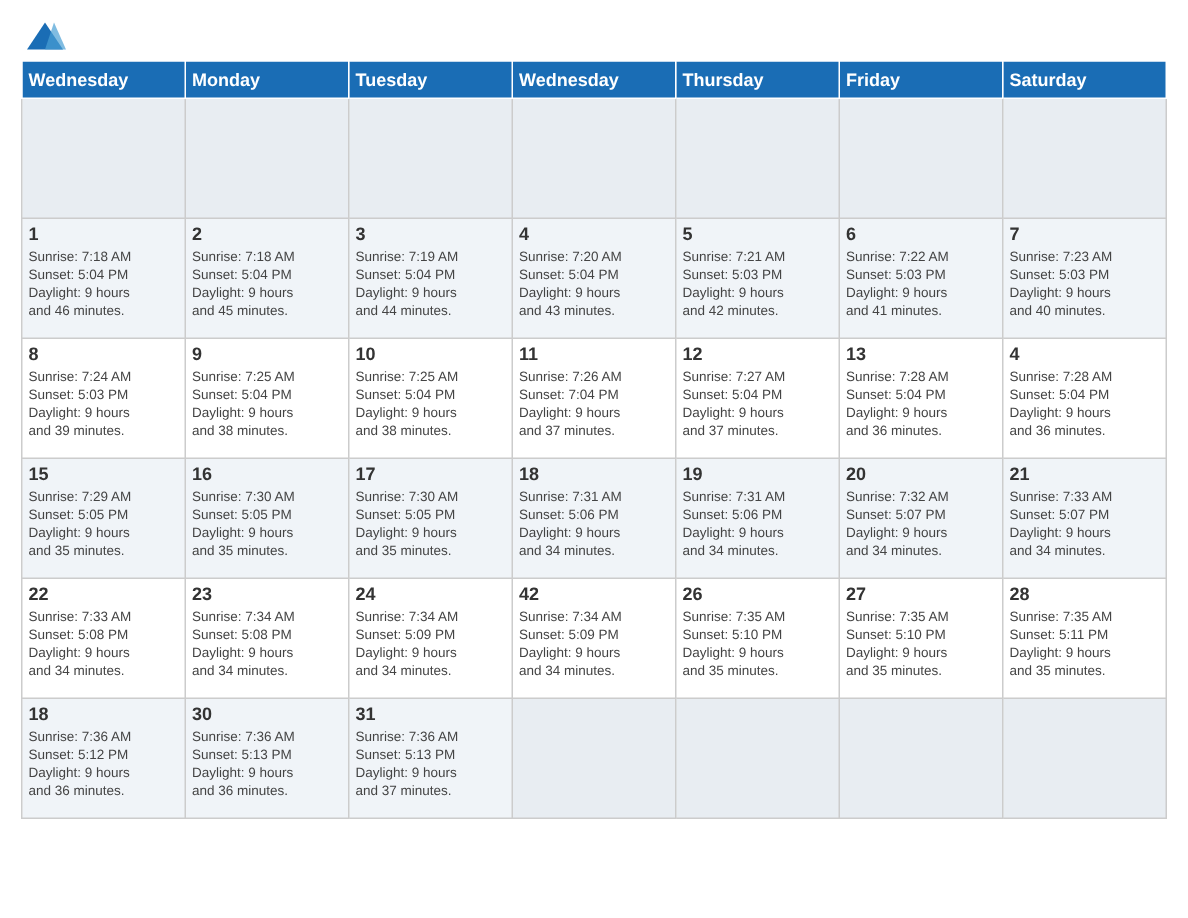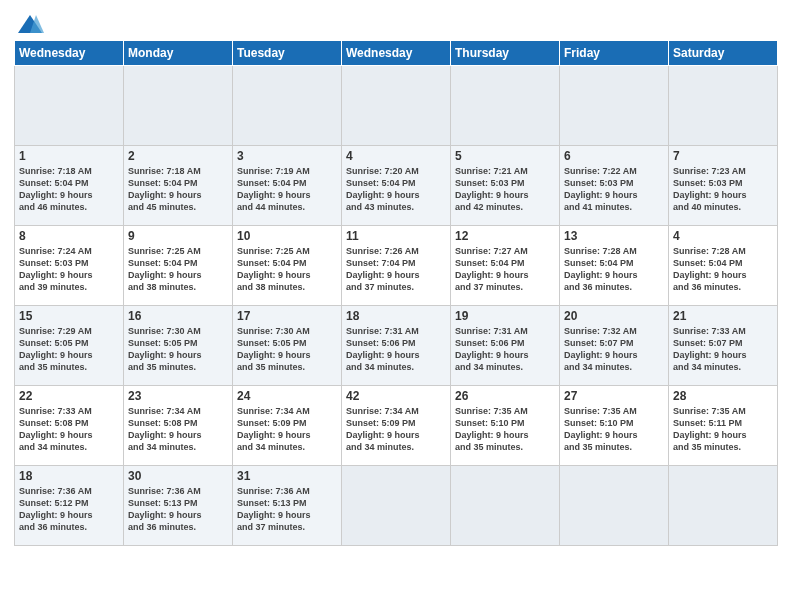--- a/index.html
+++ b/index.html
@@ -85,21 +85,20 @@
       font-size: 12px;
       font-weight: bold;
       color: #333;
       display: block;
       margin-bottom: 2px;
     }
     .day-info {
       font-size: 9px;
       line-height: 1.35;
       color: #444;
-      font-weight: bold;
     }
     td.empty {
       background-color: #e8edf2 !important;
     }
   </style>
 </head>
 <body>
 
 <div class="container">
   <div class="header">

